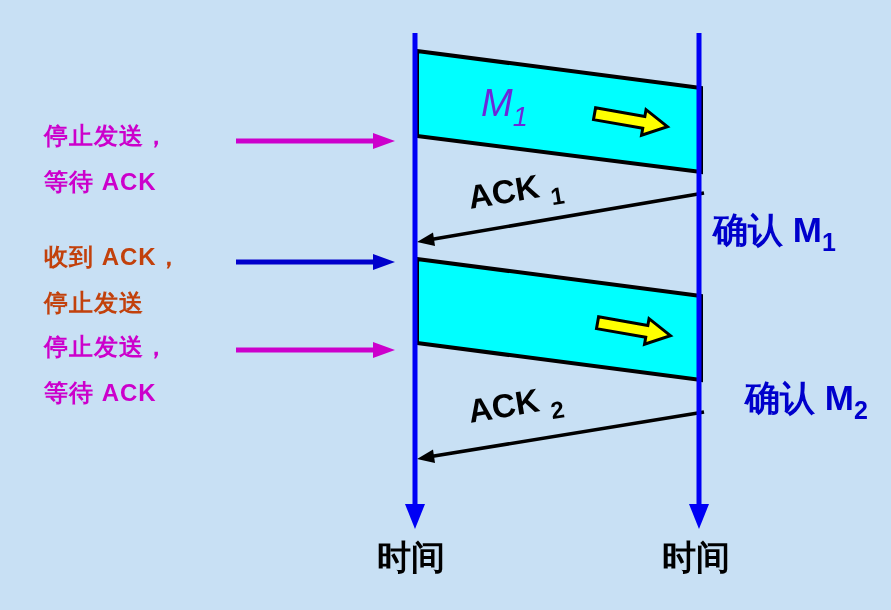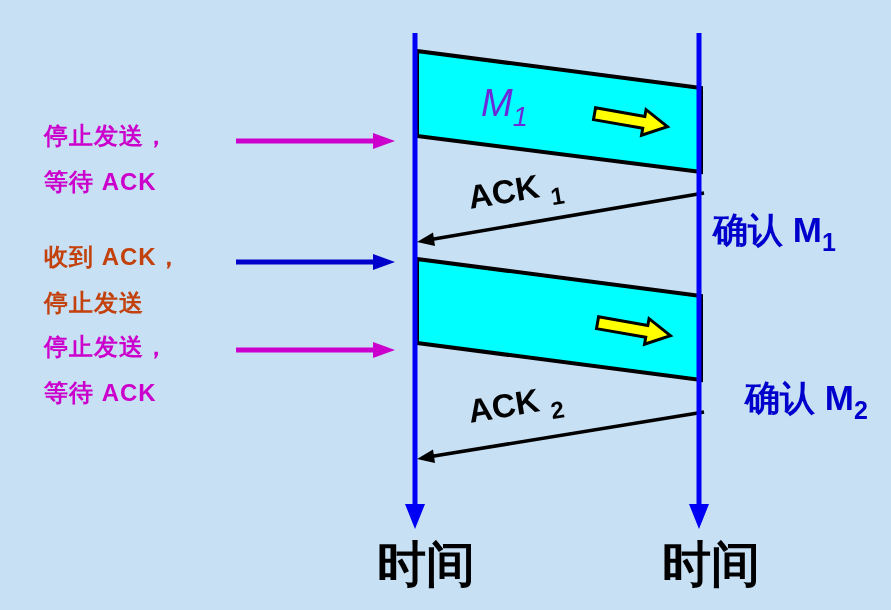--- a/index.html
+++ b/index.html
@@ -71,21 +71,21 @@
     font-size: 35px;
     line-height: 1;
     white-space: nowrap;
   }
   .confirm .sub { font-size: 25px; vertical-align: -9px; }
 
   .time-label {
     position: absolute;
     color: #000000;
     font-weight: bold;
-    font-size: 49px;
+    font-size: 34px;
     line-height: 1;
     white-space: nowrap;
   }
 </style>
 </head>
 <body>
 
 <div class="canvas">
 
   <svg class="layer" viewBox="0 0 891 610">

